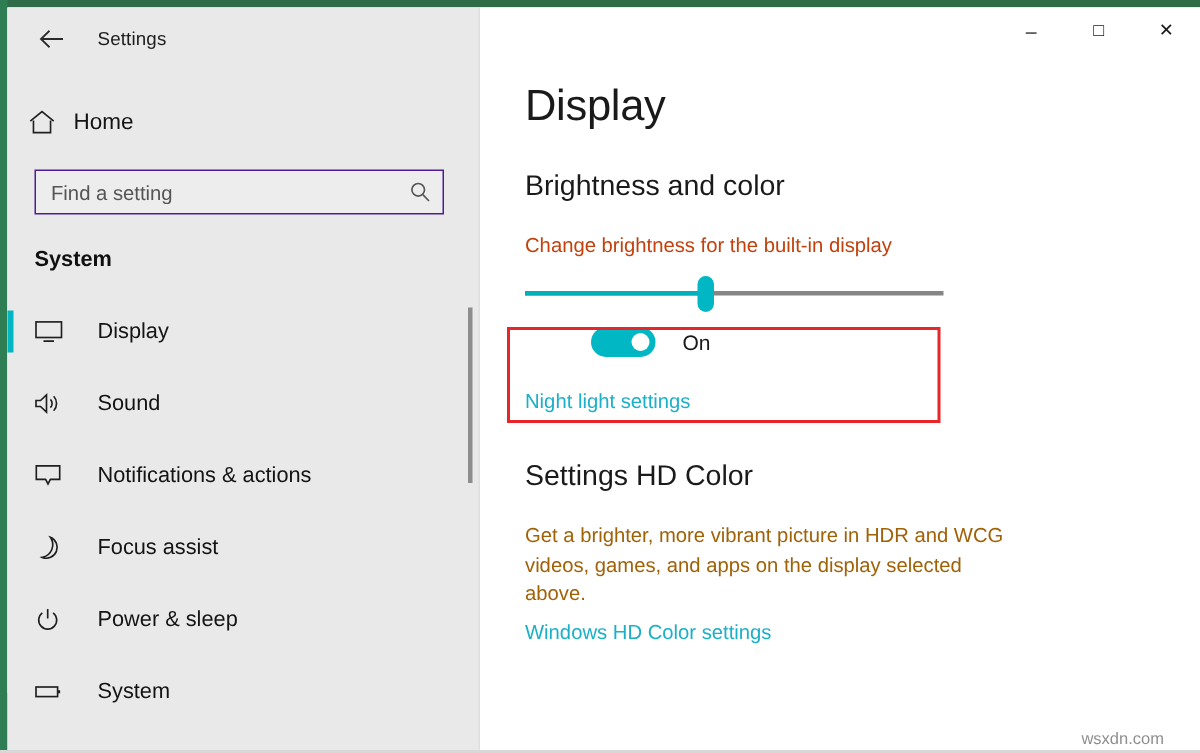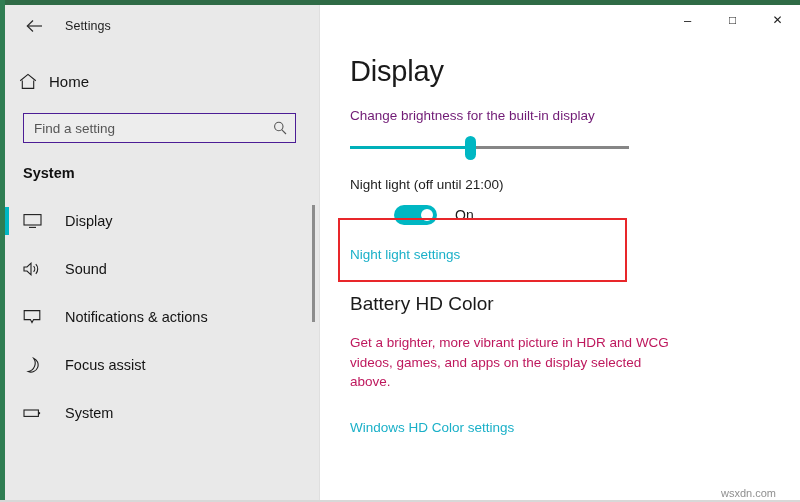--- a/index.html
+++ b/index.html
@@ -144,21 +144,21 @@
   .pane-body { padding:0 0 0 30px; }
   .page-title {
     font-size:29px; font-weight:normal; color:#1a1a1a;
     margin-top:8px; letter-spacing:-.2px;
   }
   .h2 {
     font-size:19px; color:#1a1a1a;
     margin-top:26px;
   }
   .label-sub {
-    font-size:13.5px; color:#701a75;
+    font-size:13.5px; color:#c2410c;
     margin-top:20px;
   }
   
   .slider {
     position:relative;
     margin-top:16px;
     width:279px; height:18px;
   }
   .slider-track {
     position:absolute; left:0; top:7px;
@@ -212,26 +212,26 @@
   }
   .link {
     display:inline-block;
     font-size:13.5px; color:#1ab0c8;
     margin-top:22px;
     text-decoration:none;
     cursor:pointer;
   }
   .h2.hd { margin-top:30px; }
   .desc {
-    font-size:13.5px; color:#be185d;
+    font-size:13.5px; color:#a16207;
     margin-top:18px;
     width:330px;
     line-height:1.45;
   }
-  .link.hd { margin-top:28px; }
+  .link.hd { margin-top:8px; }
   .watermark {
     position:absolute; right:24px; bottom:3px;
     font-size:11px; color:#8f8f8f;
   }
   .bottom-line {
     position:absolute; left:0; bottom:0; width:800px; height:2px;
     background:#d8d8d8;
   }
 </style>
 </head>
@@ -318,20 +318,30 @@
         <div class="nav-item">
 
           <span class="nav-ic">
             <svg width="19" height="16" viewBox="0 0 19 16" fill="none" stroke="#1f1f1f" stroke-width="1.1">
               <path d="M10.6 1.2 A7 7 0 0 1 5.2 14.6 A8.6 8.6 0 0 0 10.6 1.2 Z"></path>
             </svg>
           </span>
           <span class="nav-lb">Focus assist</span>
         </div>
 
+        <div class="nav-item">
+
+          <span class="nav-ic">
+            <svg width="19" height="16" viewBox="0 0 19 16" fill="none" stroke="#1f1f1f" stroke-width="1.1">
+              <path d="M5.2 3.6 A6 6 0 1 0 12.4 3.6"></path>
+              <path d="M8.8 1 V7.4"></path>
+            </svg>
+          </span>
+          <span class="nav-lb">Power &amp; sleep</span>
+        </div>
 
         <div class="nav-item">
 
           <span class="nav-ic">
             <svg width="19" height="16" viewBox="0 0 19 16" fill="none" stroke="#1f1f1f" stroke-width="1.1">
               <rect x="1" y="5" width="14.4" height="6.4"></rect>
               <path d="M16.2 7.2 V9.2" stroke-width="1.8"></path>
             </svg>
           </span>
           <span class="nav-lb">System</span>
@@ -355,41 +365,41 @@
         </div>
         <div class="wbtn close">
           <span style="font-size:12px;">✕</span>
         </div>
       </div>
 
       <div class="pane-body">
 
         <div class="page-title">Display</div>
 
+        <div class="h2">Brightness and color</div>
 
         <div class="label-sub">Change brightness for the built-in display</div>
 
         <div class="slider">
           <div class="slider-track"></div>
           <div class="slider-fill" style="width: 119.97px;"></div>
           <div class="slider-thumb" style="left: 114.97px;"></div>
         </div>
 
-        <div class="nl-label">Night light (off until 21:00)</div>
 
         <div class="toggle-row">
           <div class="toggle">
             <div class="knob"></div>
           </div>
           <div class="toggle-state">On</div>
         </div>
 
         <a class="link">Night light settings</a>
 
-        <div class="h2 hd">Battery HD Color</div>
+        <div class="h2 hd">Settings HD Color</div>
 
         <div class="desc">Get a brighter, more vibrant picture in HDR and WCG videos, games, and apps on the display selected above.</div>
 
         <a class="link hd">Windows HD Color settings</a>
 
       </div>
 
     </div>
   </div>
 

